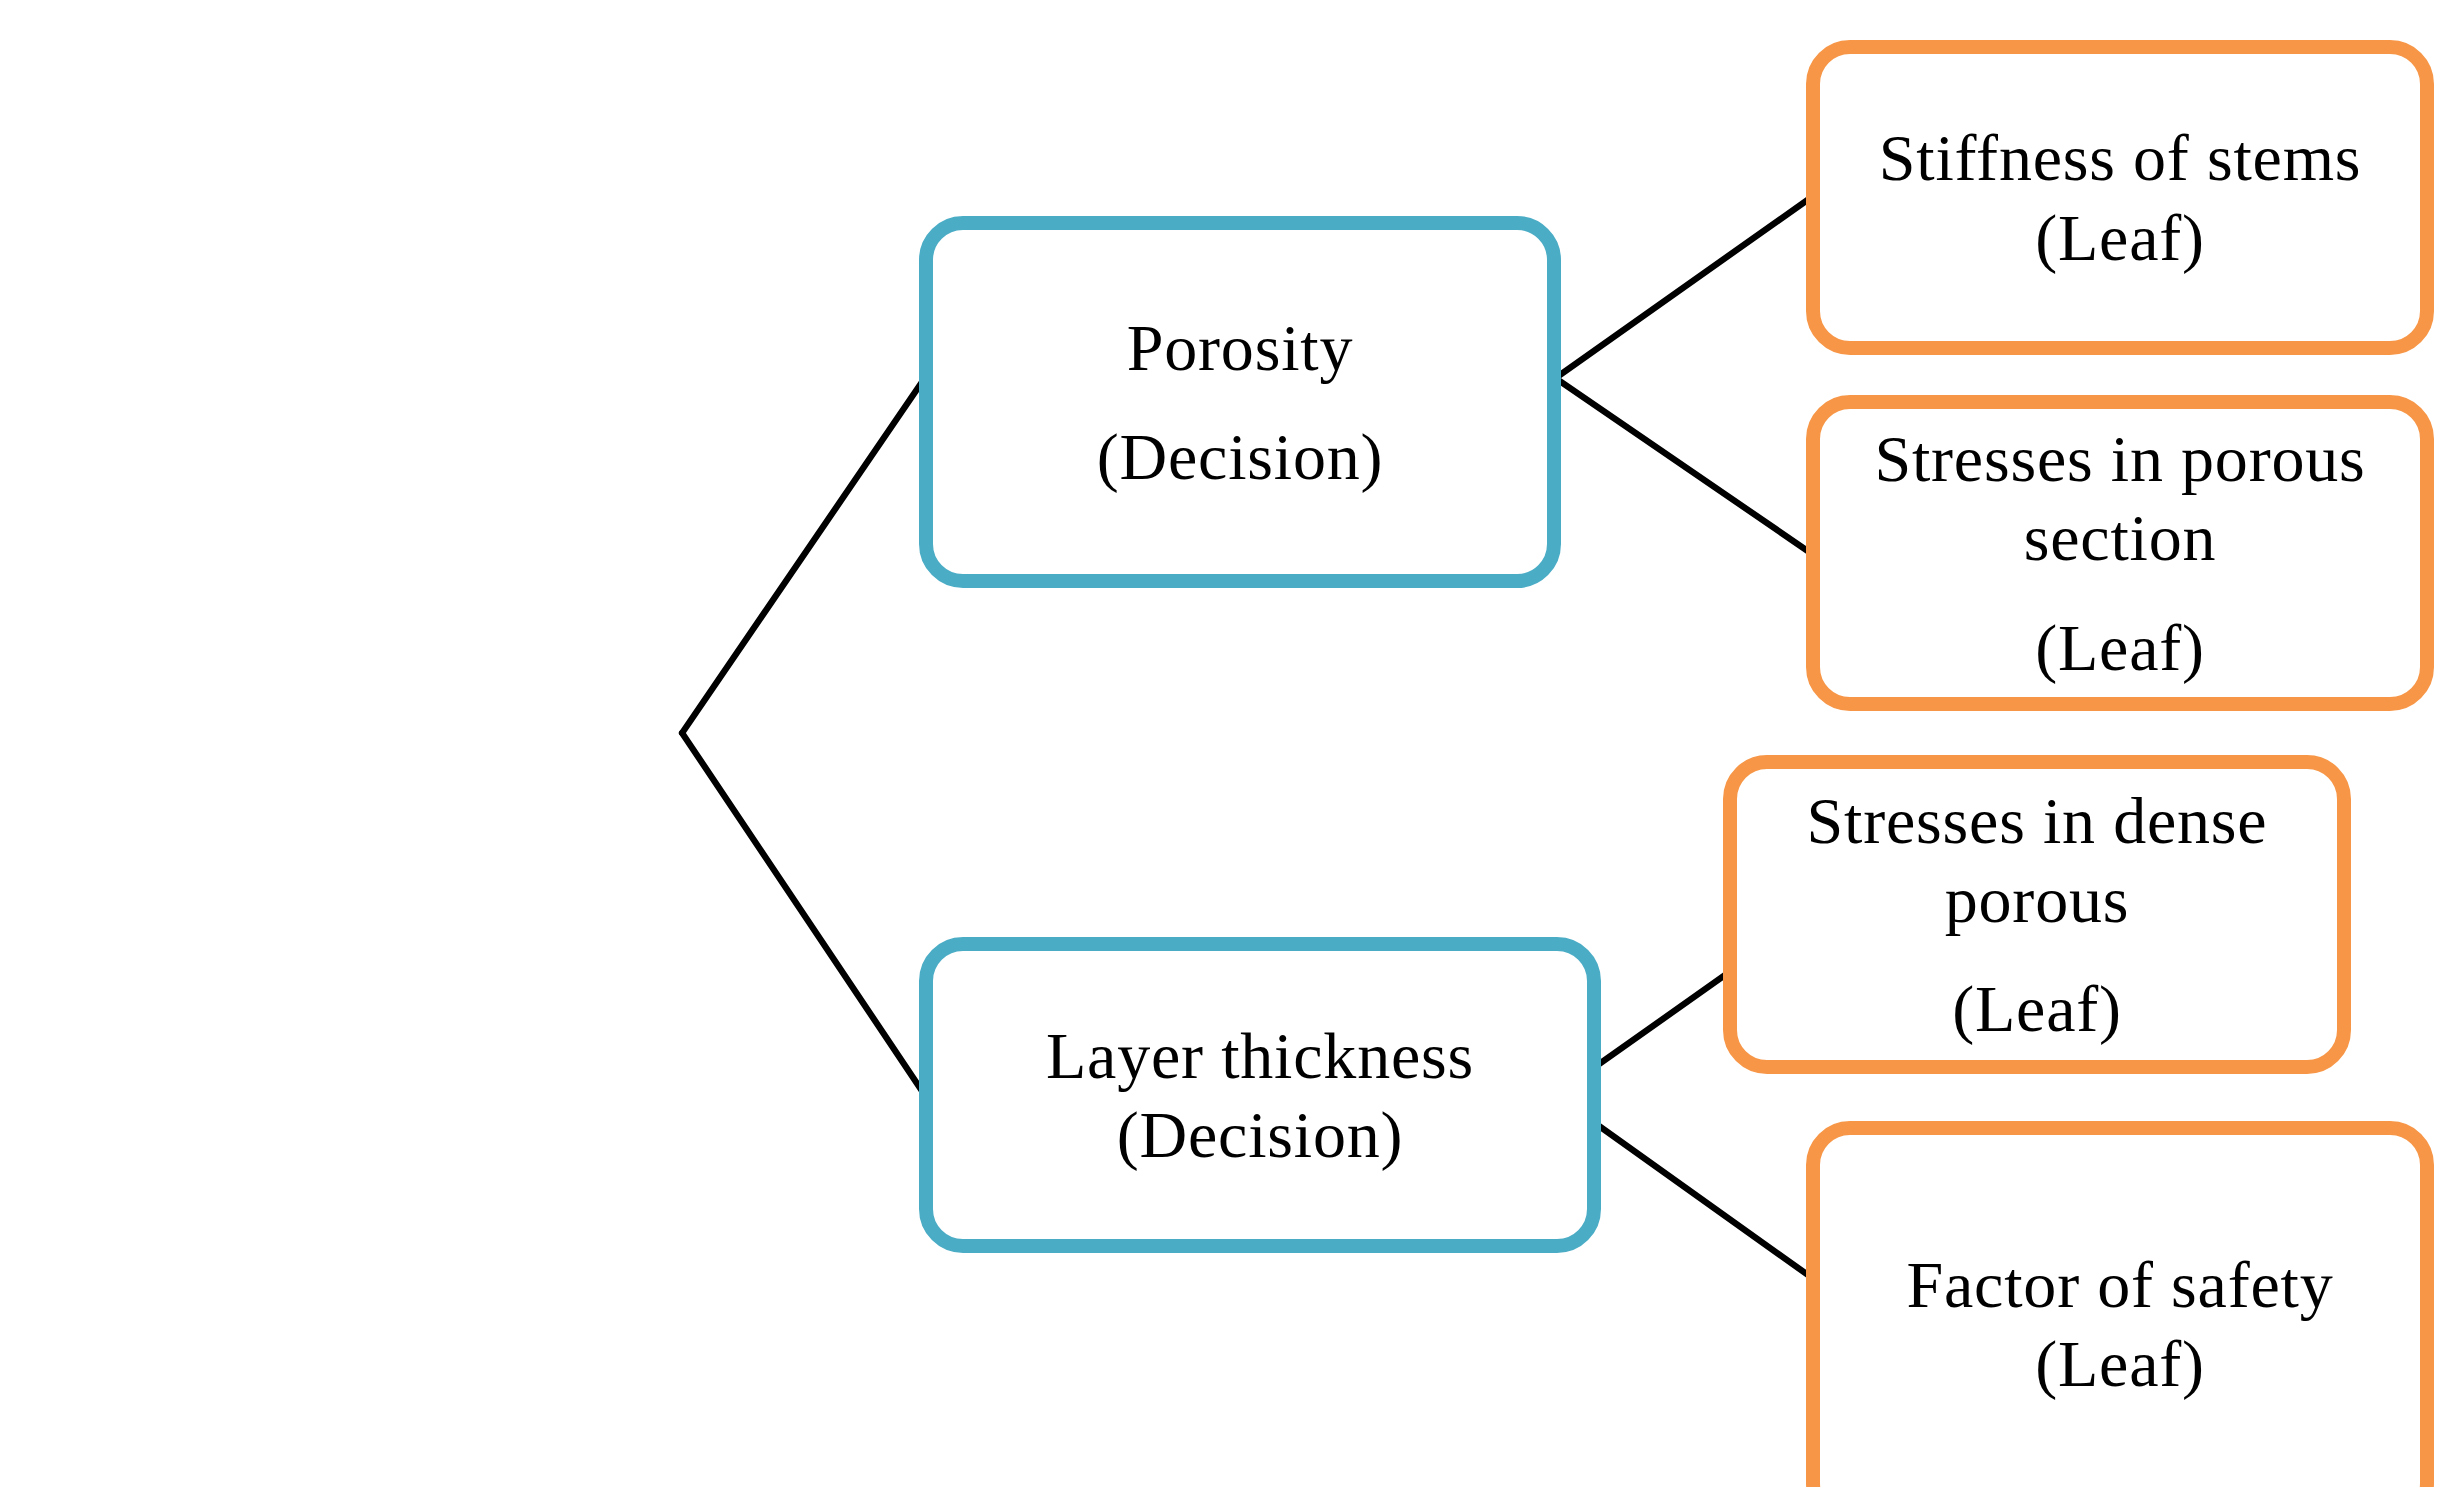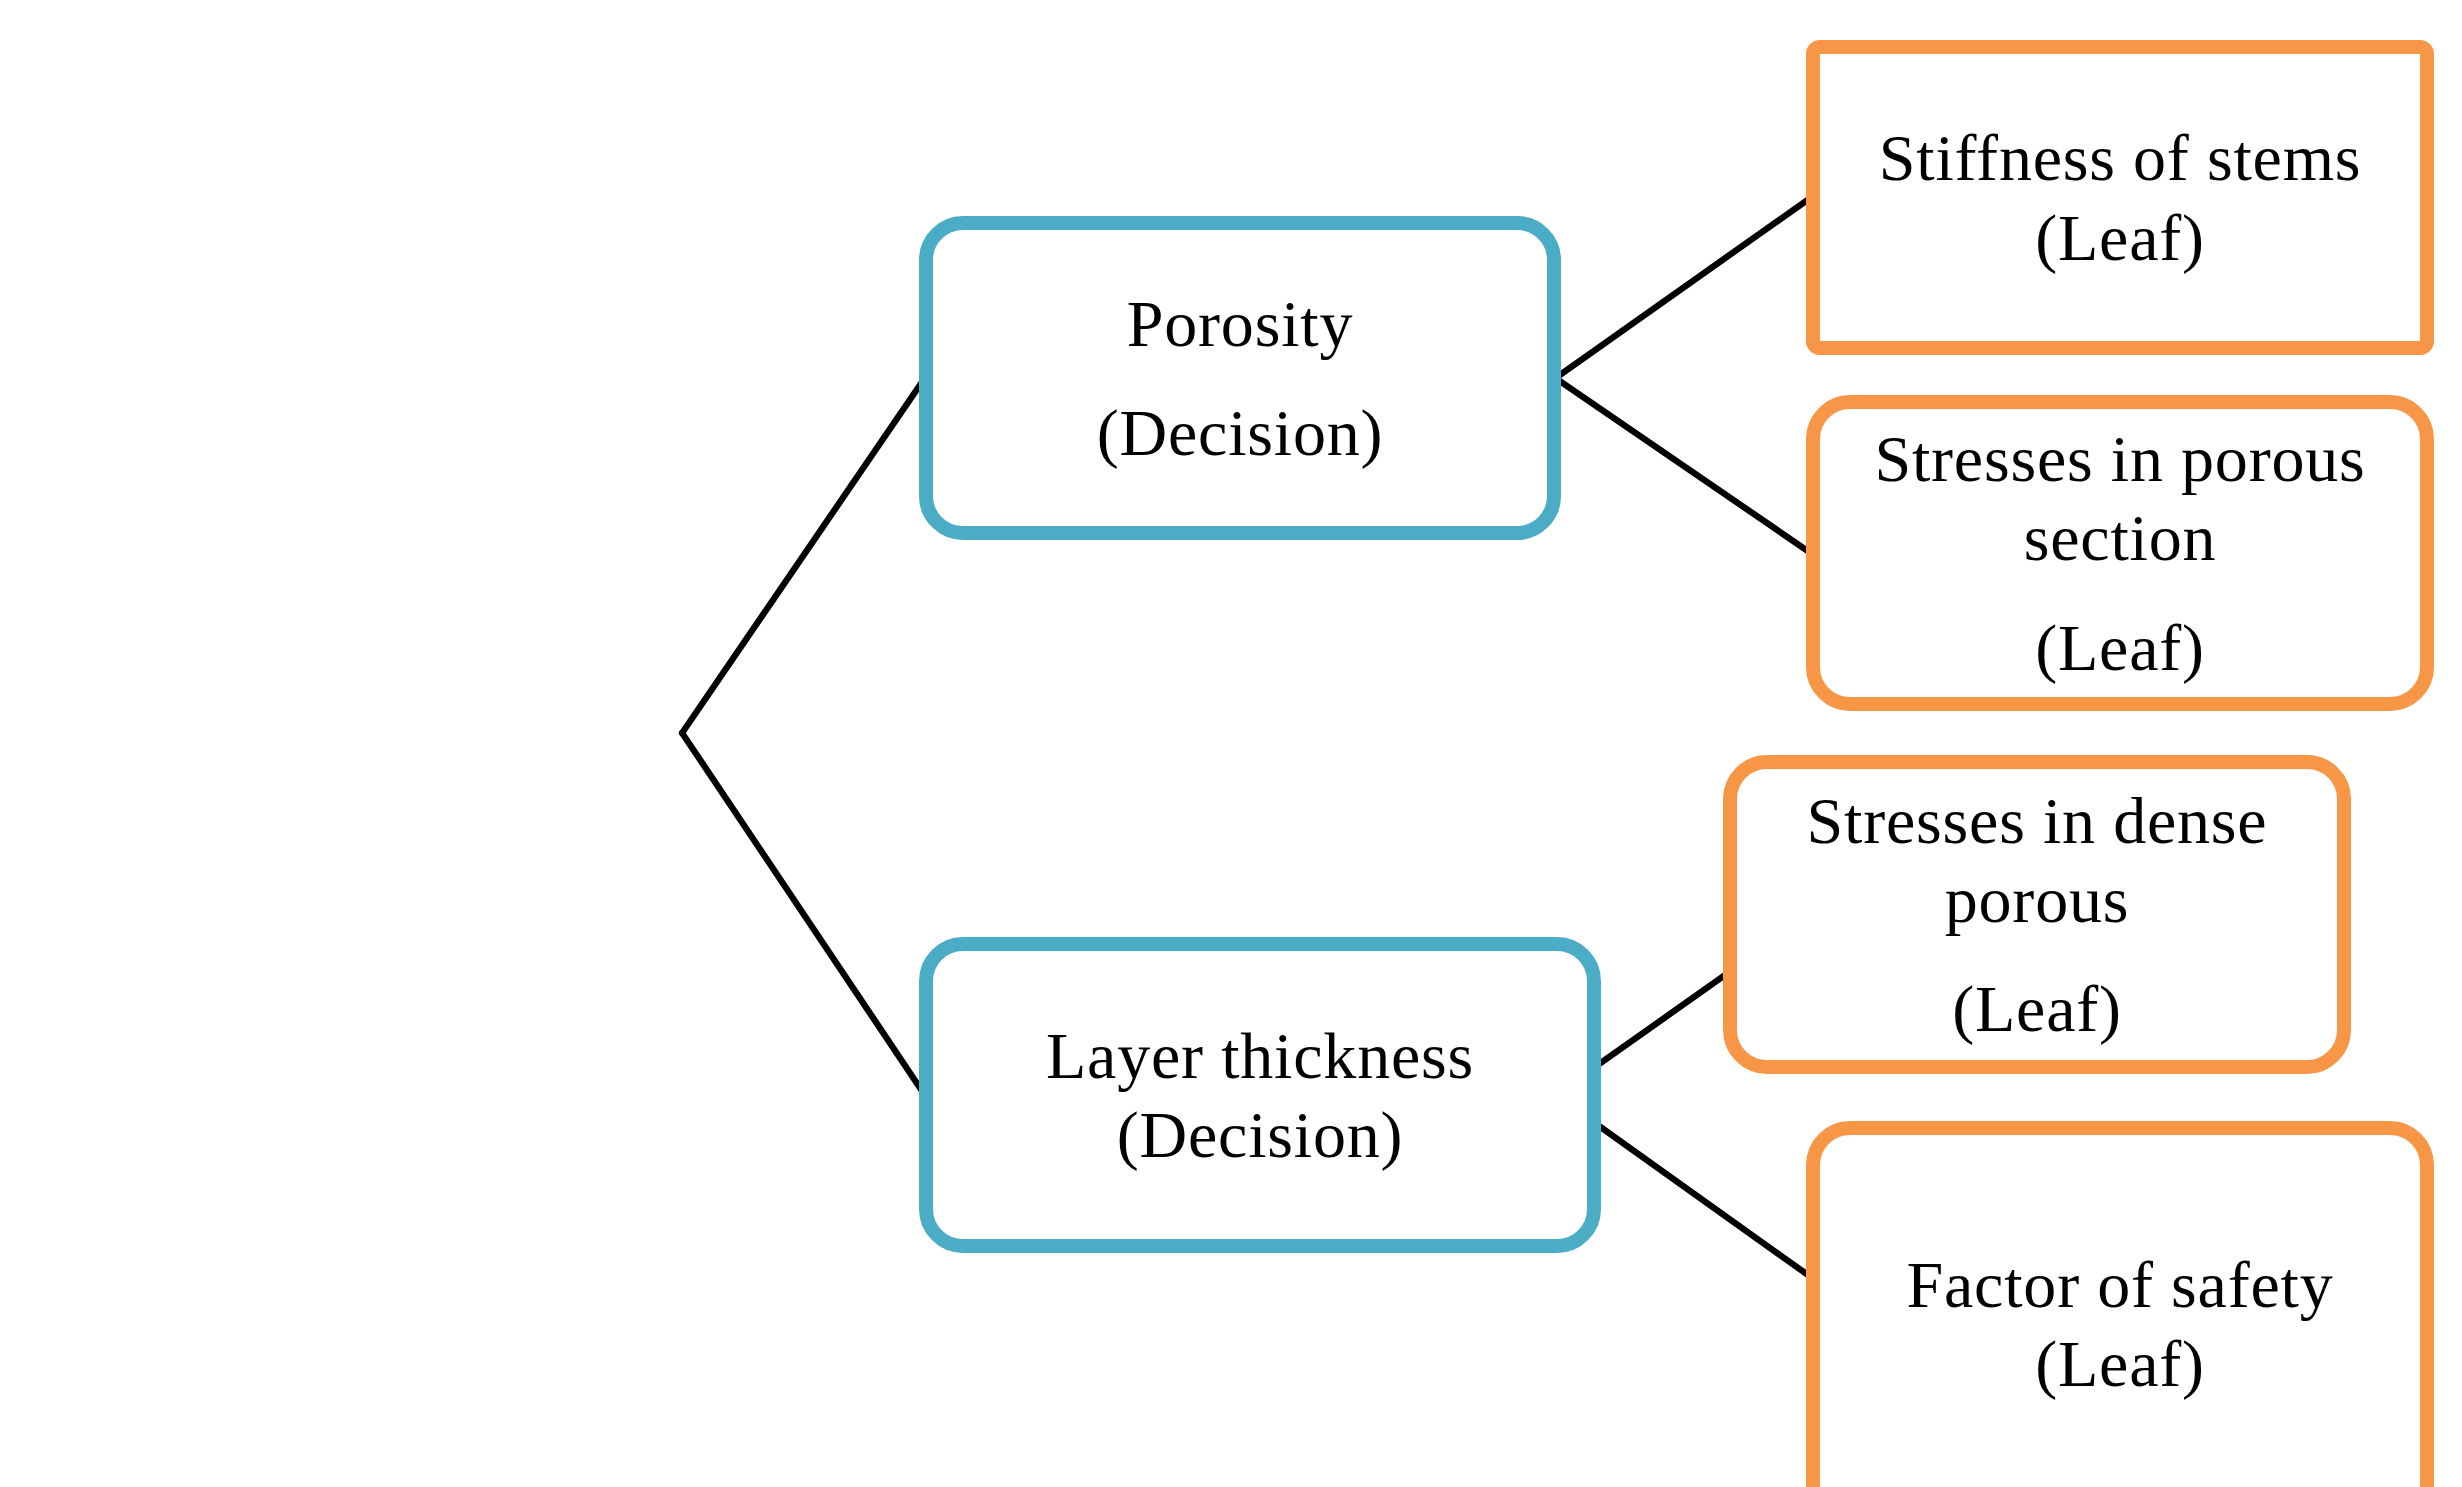--- a/index.html
+++ b/index.html
@@ -42,23 +42,23 @@
     font-size: 66px;
     line-height: 1.2;
     letter-spacing: 0.8px;
   }
   .node .line:empty { display: none; }
   .node .type-label { margin-top: 0; }
   .node .type-label.gap { margin-top: 30px; }
 
   
   .n-root      { left: 46px;   top: 571px;  width: 638px; height: 323px; border-color: #c0504d; }
-  .n-porosity  { left: 919px; top: 216px;  width: 642px; height: 324px; border-color: #4bacc6; }
+  .n-porosity  { left: 919px; top: 216px;  width: 642px; height: 372px; border-color: #4bacc6; }
   .n-layer     { left: 919px; top: 937px; width: 682px; height: 316px; border-color: #4bacc6; }
-  .n-leaf1     { left: 1806px; top: 40px;   width: 628px; height: 315px; border-color: #f79646; border-radius: 14px; }
+  .n-leaf1     { left: 1806px; top: 40px;   width: 628px; height: 315px; border-color: #f79646; }
   .n-leaf2     { left: 1806px; top: 395px;  width: 628px; height: 316px; border-color: #f79646; }
   .n-leaf3     { left: 1723px; top: 755px;  width: 628px; height: 319px; border-color: #f79646; }
   .n-leaf4     { left: 1806px; top: 1121px; width: 628px; height: 406px; border-color: #f79646; }
 </style>
 </head>
 <body>
 
 <div class="canvas">
 
   <svg class="edges" viewBox="0 0 3115 1882" xmlns="http://www.w3.org/2000/svg">

